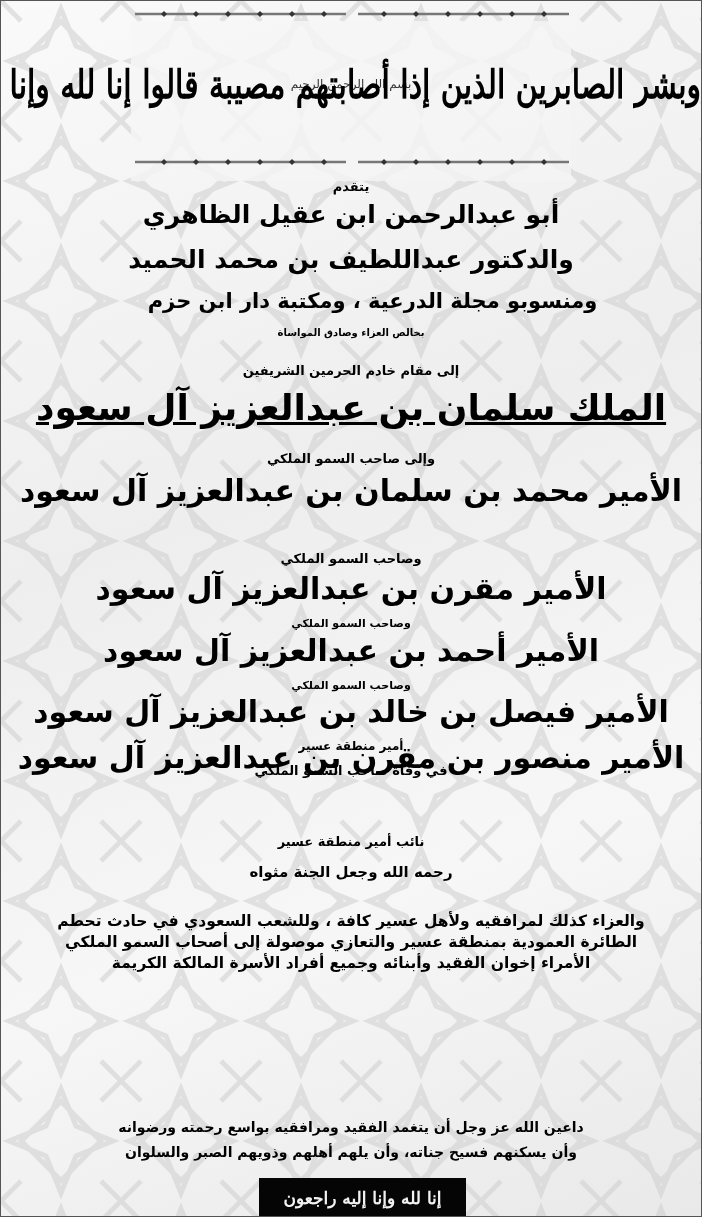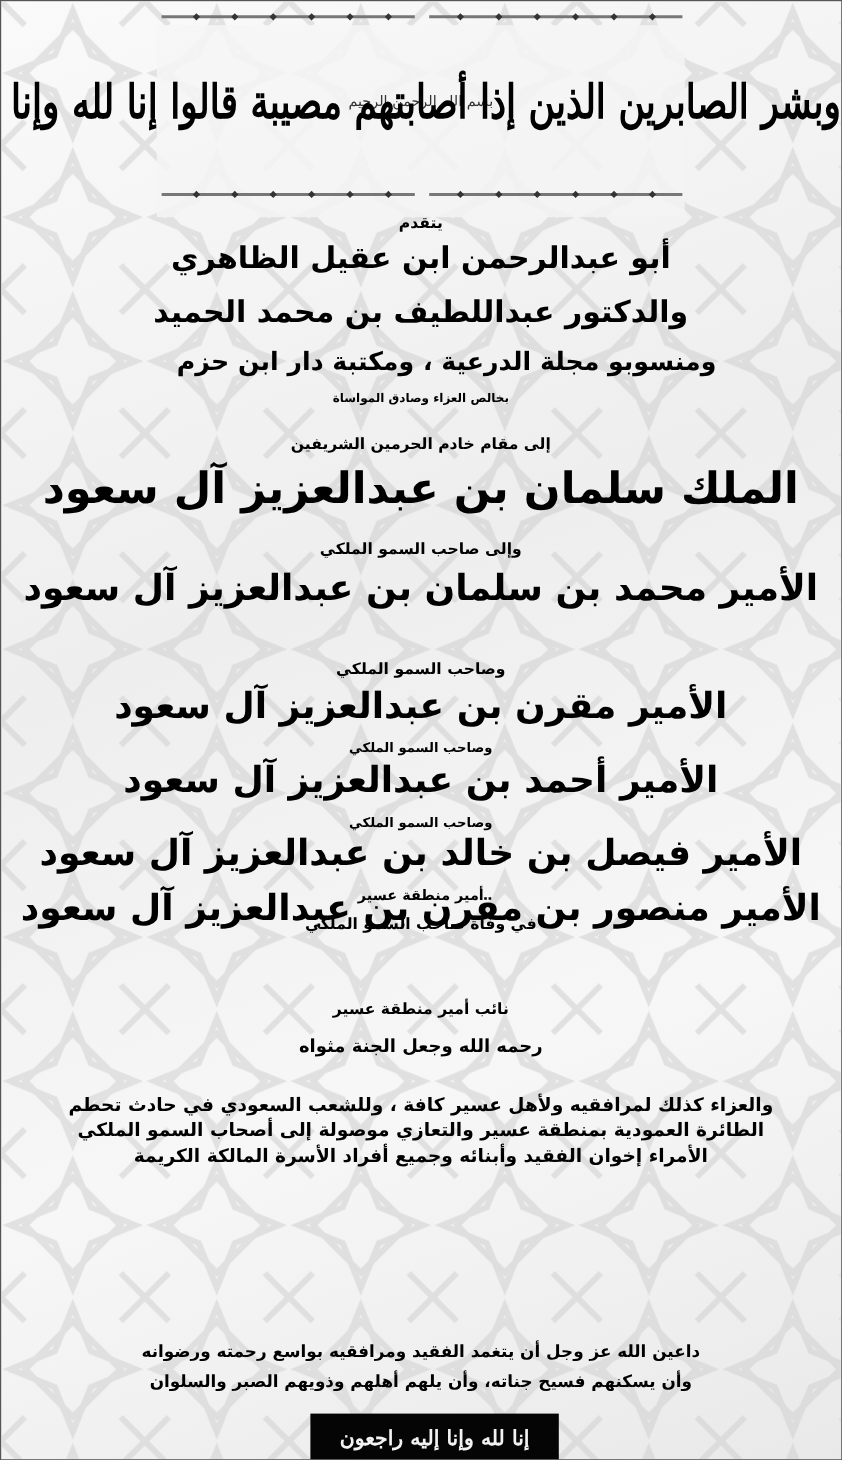--- a/index.html
+++ b/index.html
@@ -44,21 +44,21 @@
     .verse {
       top: 66px; font-size: 30px; letter-spacing: -1px;
       font-family: "DejaVu Serif", serif; font-weight: bold;
       transform: scaleY(1.3);
     }
     .sz-xs { font-size: 11px; }
     .sz-s  { font-size: 13px; }
     .sz-m  { font-size: 17px; margin-left: 43px; }
     .sz-l  { font-size: 25px; }
     .sz-xl { font-size: 30px; }
-    .sz-xxl{ font-size: 36px; }
+    .sz-xxl{ font-size: 36px; text-decoration: underline; }
     .para { font-size: 15.5px; line-height: 20px; }
     .footer-box {
       position: absolute; left: 258px; top: 1177px;
       width: 207px; height: 40px;
       background: #050505;
       color: #f2f2f2;
       display: flex; align-items: center; justify-content: center;
       font-family: "DejaVu Serif", serif;
       font-size: 17px;
       font-weight: bold;

